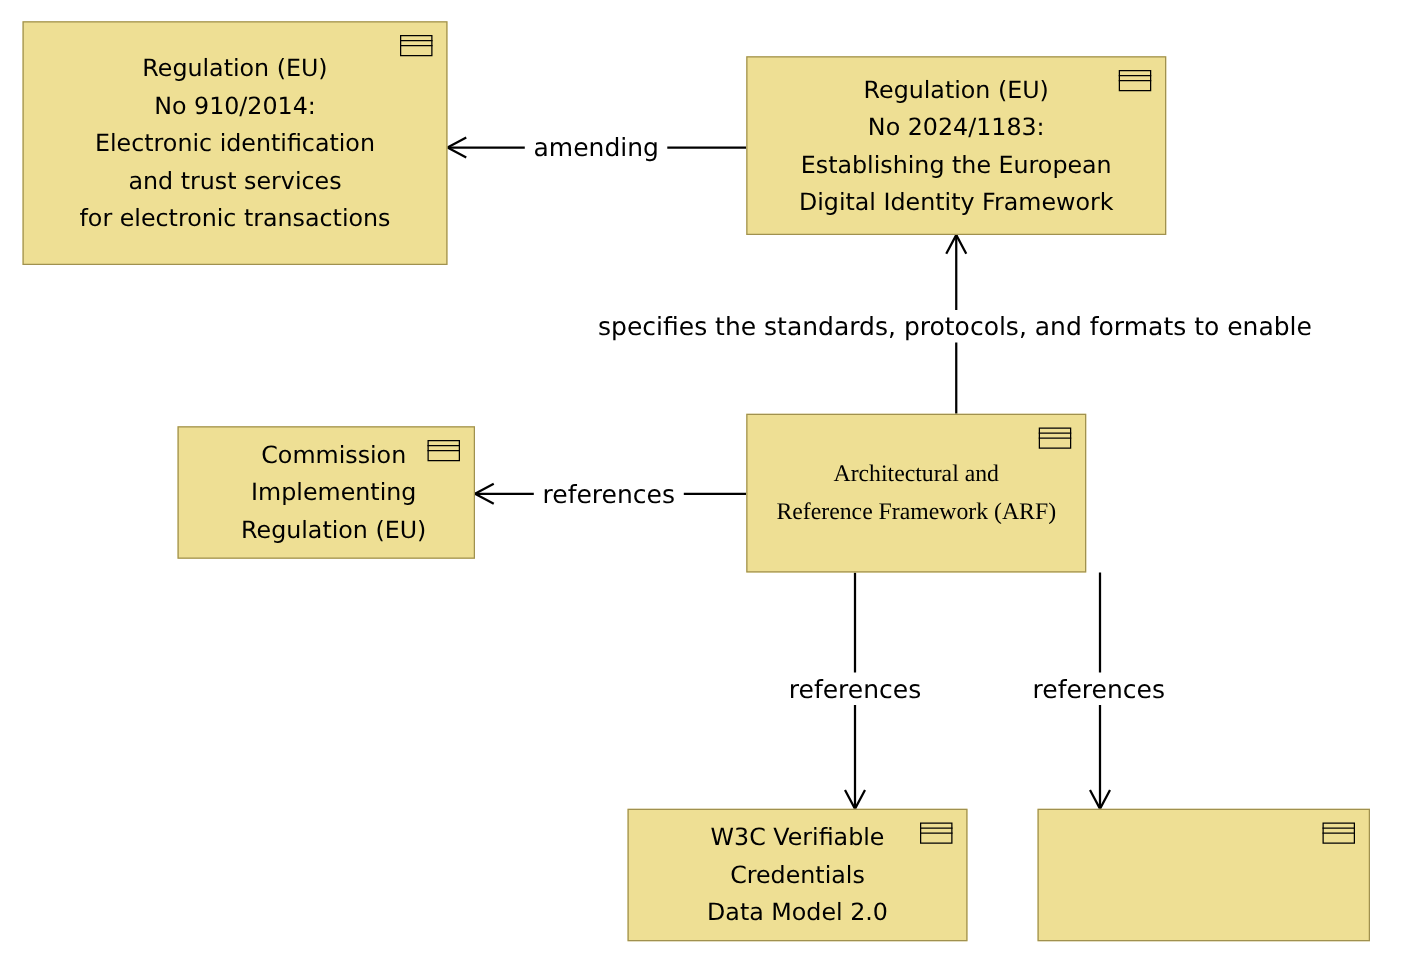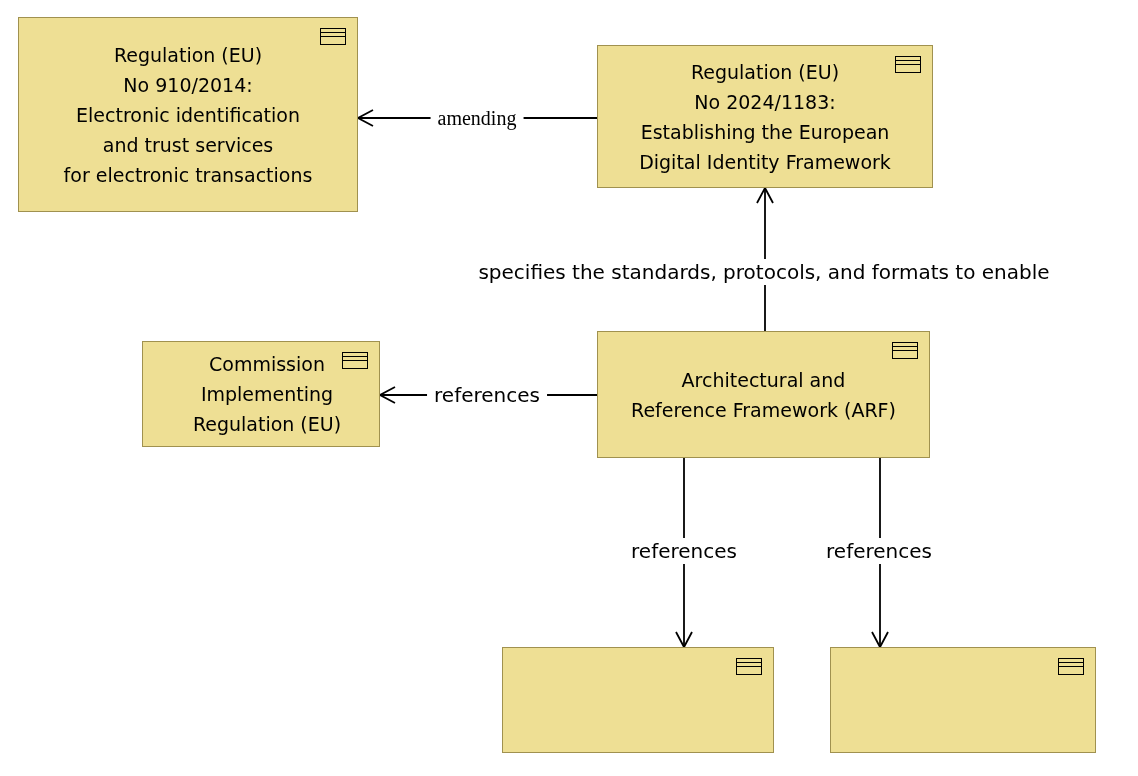--- a/index.html
+++ b/index.html
@@ -126,37 +126,40 @@
 Digital Identity Framework</div>
   </div>
 
   <div class="node" style="left:142px; top:341px; width:238px; height:106px;padding-left:12px;">
     <span class="uml-icon"></span>
     <div class="node-label">Commission
 Implementing
 Regulation (EU)</div>
   </div>
 
-  <div class="node" style="left:597px; top:331px; width:333px; height:127px;">
+  <div class="node" style="left:597px; top:331px; width:272px; height:127px;font-family:Liberation Serif, serif;">
     <span class="uml-icon"></span>
     <div class="node-label">Architectural and
 Reference Framework (ARF)</div>
   </div>
 
   <div class="node" style="left:502px; top:647px; width:272px; height:106px;">
     <span class="uml-icon"></span>
+    <div class="node-label">W3C Verifiable
+Credentials
+Data Model 2.0</div>
   </div>
 
   <div class="node" style="left:830px; top:647px; width:266px; height:106px;">
     <span class="uml-icon"></span>
   </div>
 
-  <div class="edge-label" style="left:477px; top:118px;font-family:Liberation Serif, serif;">amending</div>
+  <div class="edge-label" style="left:477px; top:118px;">amending</div>
 
-  <div class="edge-label" style="left:764px; top:272px;">specifies the standards, protocols, and formats to enable</div>
+  <div class="edge-label" style="left:764px; top:261px;">specifies the standards, protocols, and formats to enable</div>
 
   <div class="edge-label" style="left:487px; top:395px;">references</div>
 
   <div class="edge-label" style="left:684px; top:551px;">references</div>
 
   <div class="edge-label" style="left:879px; top:551px;">references</div>
 
 </div>
 
 </body></html>

